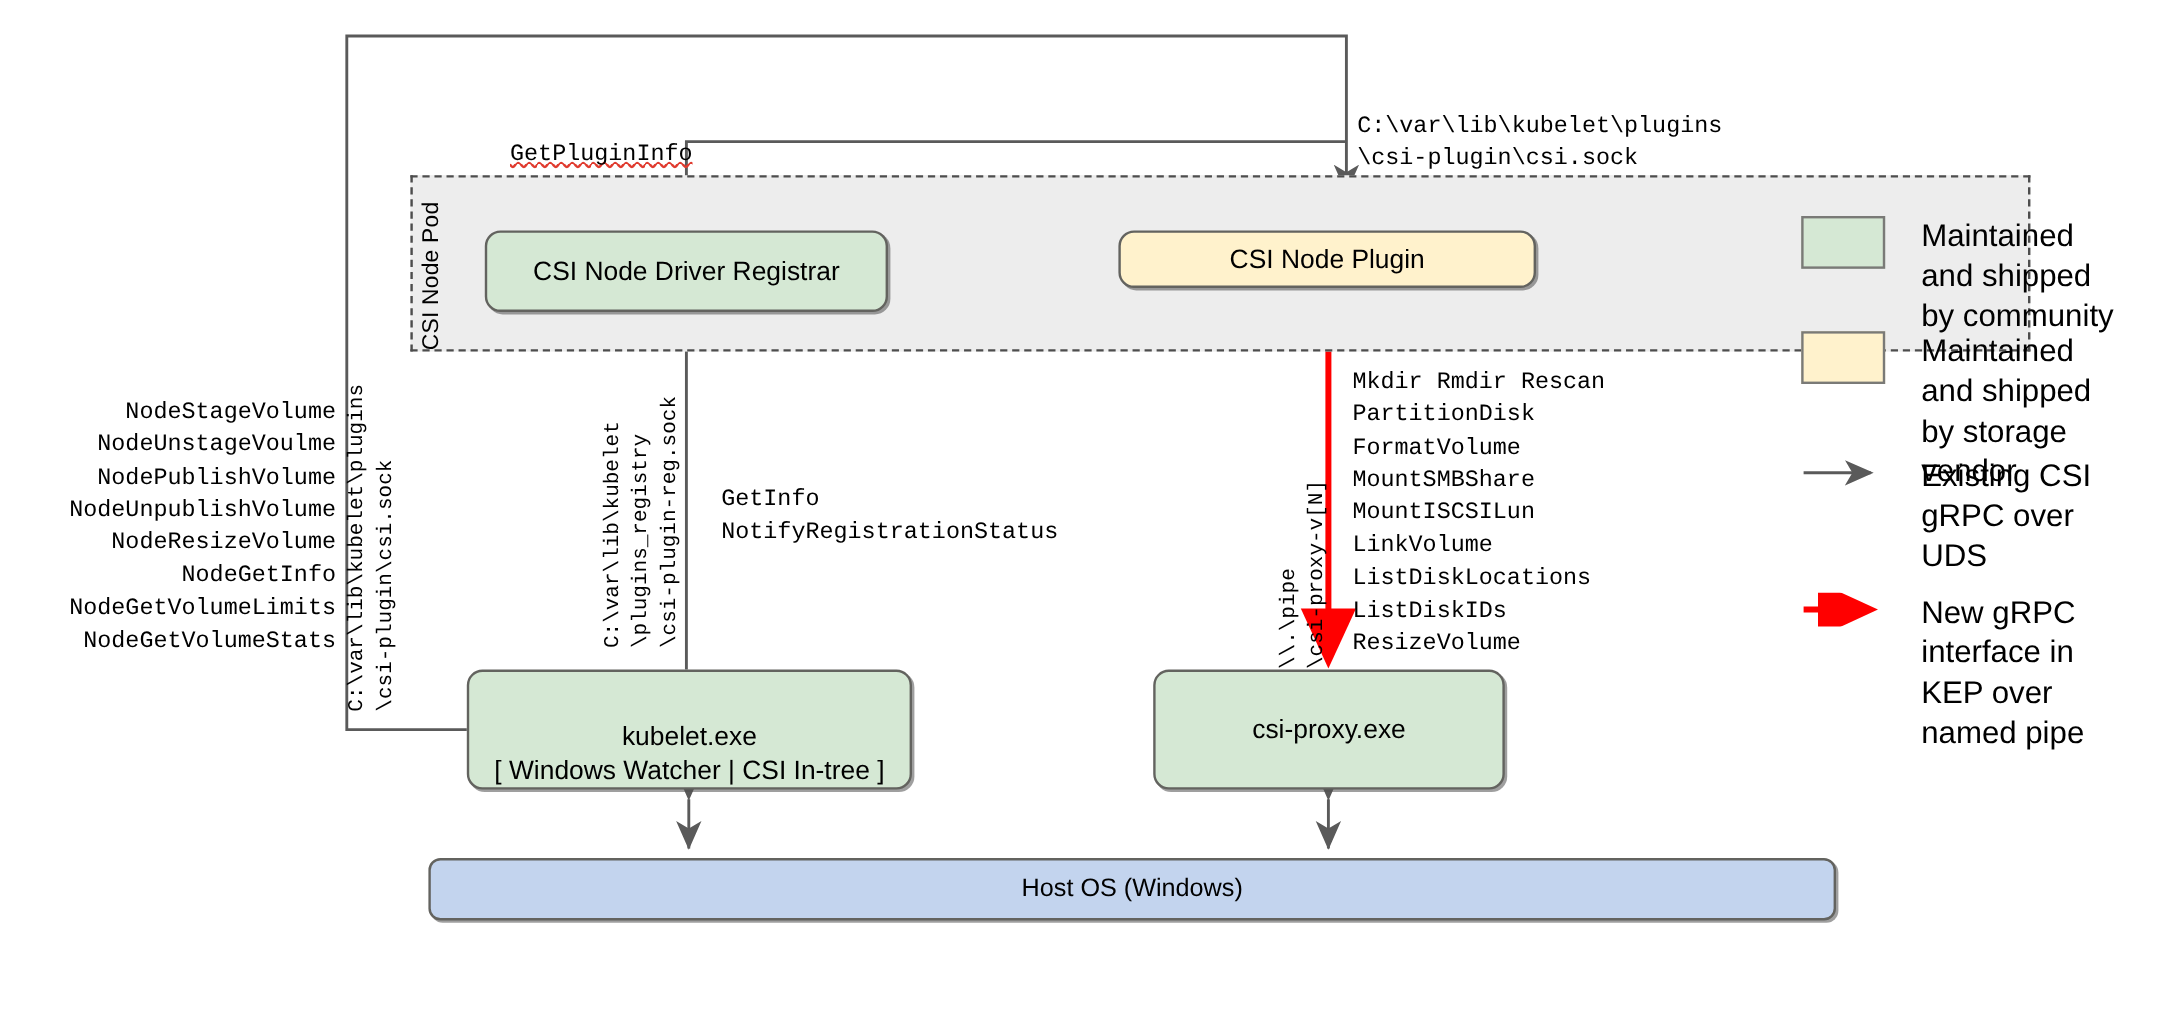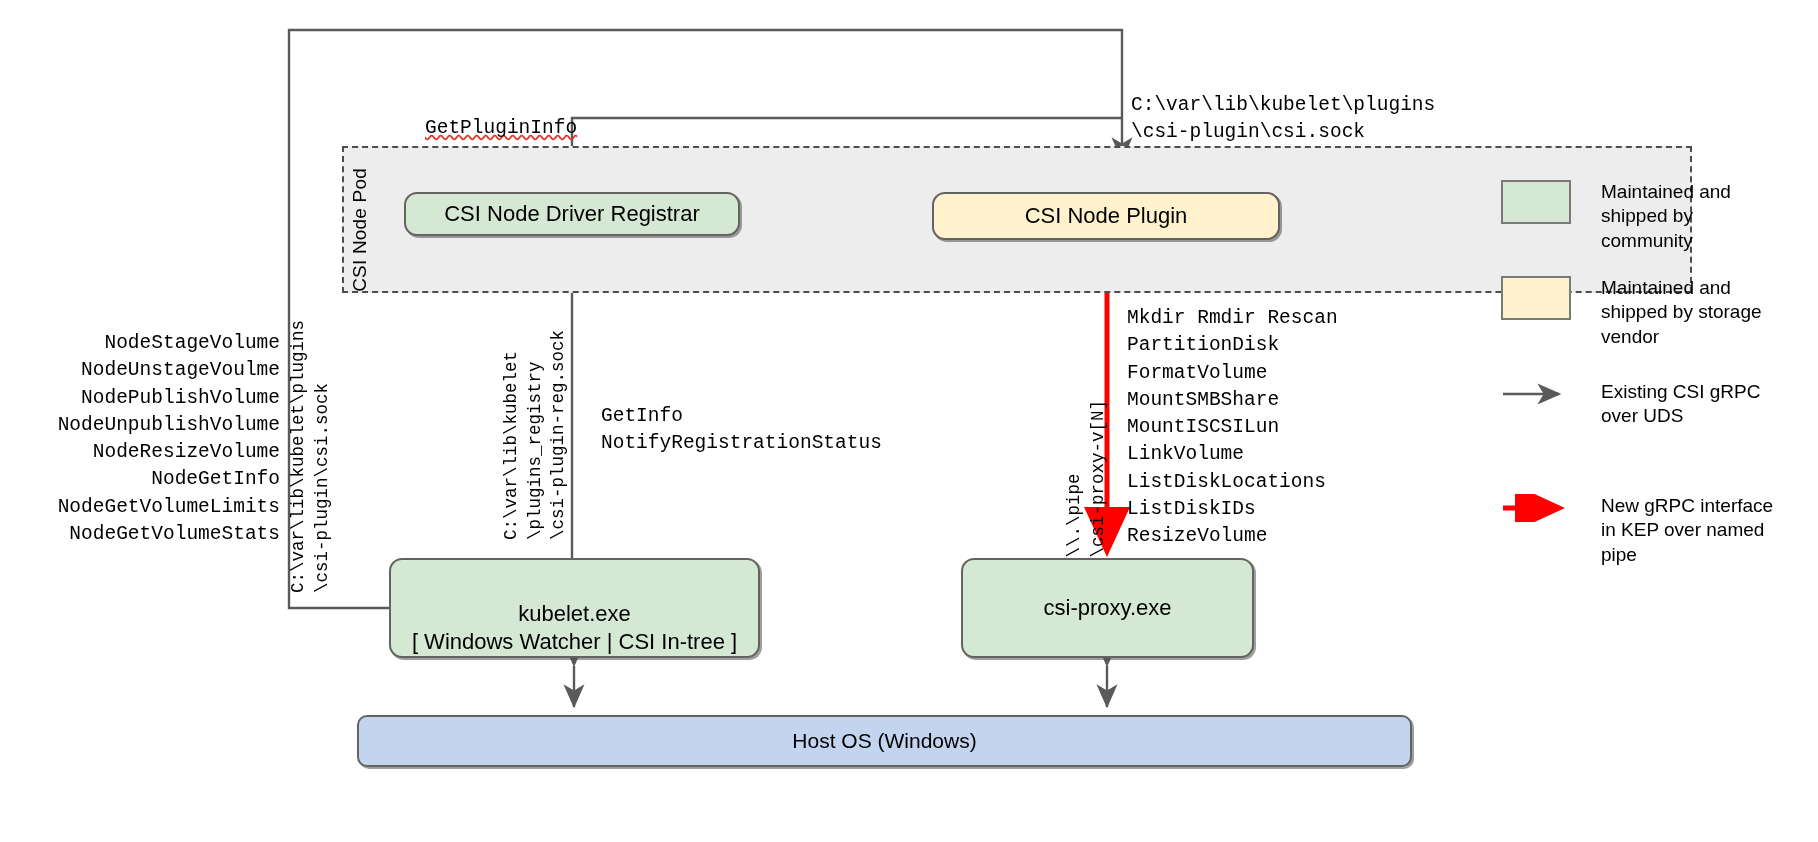--- a/index.html
+++ b/index.html
@@ -29,25 +29,25 @@
     position:absolute;box-sizing:border-box;
     border:2px solid #63635f;border-radius:13px;
     display:flex;align-items:center;justify-content:center;
     text-align:center;font-size:22px;line-height:1.28;
     box-shadow:2px 2px 0 rgba(80,80,80,.55);
   }
   .green{background:#d5e8d4;}
   .yellow{background:#fff2cc;}
   .blue{background:#c3d4ee;}
 
-  #box-registrar{left:404px;top:192px;width:336px;height:44px;}
+  #box-registrar{left:404px;top:192px;width:336px;height:68px;}
   #box-nodeplugin{left:932px;top:192px;width:348px;height:48px;}
   #box-kubelet{left:389px;top:558px;width:371px;height:100px;align-items:flex-end;}
   #box-csiproxy{left:961px;top:558px;width:293px;height:100px;}
-  #box-hostos{left:357px;top:715px;width:1055px;height:52px;border-radius:10px;font-size:21px;}
+  #box-hostos{left:357px;top:715px;width:1173px;height:52px;border-radius:10px;font-size:21px;}
 
   
   .txt{position:absolute;font-size:19px;line-height:1.42;white-space:pre;}
   .txt.mono{font-size:19.5px;line-height:1.40;}
 
   #lbl-getplugininfo{left:388px;top:115px;}
   #lbl-getplugininfo span{
     border-bottom:2px wavy #e03b2f;
     text-decoration:underline wavy #e03b2f;
     text-decoration-skip-ink:none;
@@ -73,21 +73,21 @@
   .legend{position:absolute;left:1501px;top:180px;width:300px;}
   .legend-row{position:absolute;display:flex;align-items:flex-start;}
   #legend-row-0{top:0px;}
   #legend-row-1{top:96px;}
   #legend-row-2{top:200px;}
   #legend-row-3{top:288px;margin-top:26px;}
   .swatch{width:70px;height:44px;border:2px solid #7a7a77;box-sizing:border-box;flex:0 0 auto;margin-right:30px;}
   .swatch-green{background:#d5e8d4;}
   .swatch-yellow{background:#fff2cc;}
   .arrowcell{width:70px;height:28px;margin-right:30px;flex:0 0 auto;position:relative;}
-  .legend-text{font-size:19px;line-height:1.28;max-width:175px;}
+  .legend-text{font-size:26px;line-height:1.28;max-width:175px;}
 </style>
 </head>
 <body>
 
 <div id="stage">
 
   <svg class="layer" viewBox="0 0 1818 842">
     <defs>
       <marker id="arrGray" markerWidth="12" markerHeight="12" refX="9.5" refY="5" orient="auto">
         <path d="M0,0.6 L10,5 L0,9.4 L2.6,5 Z" fill="#5a5a5a"></path>

